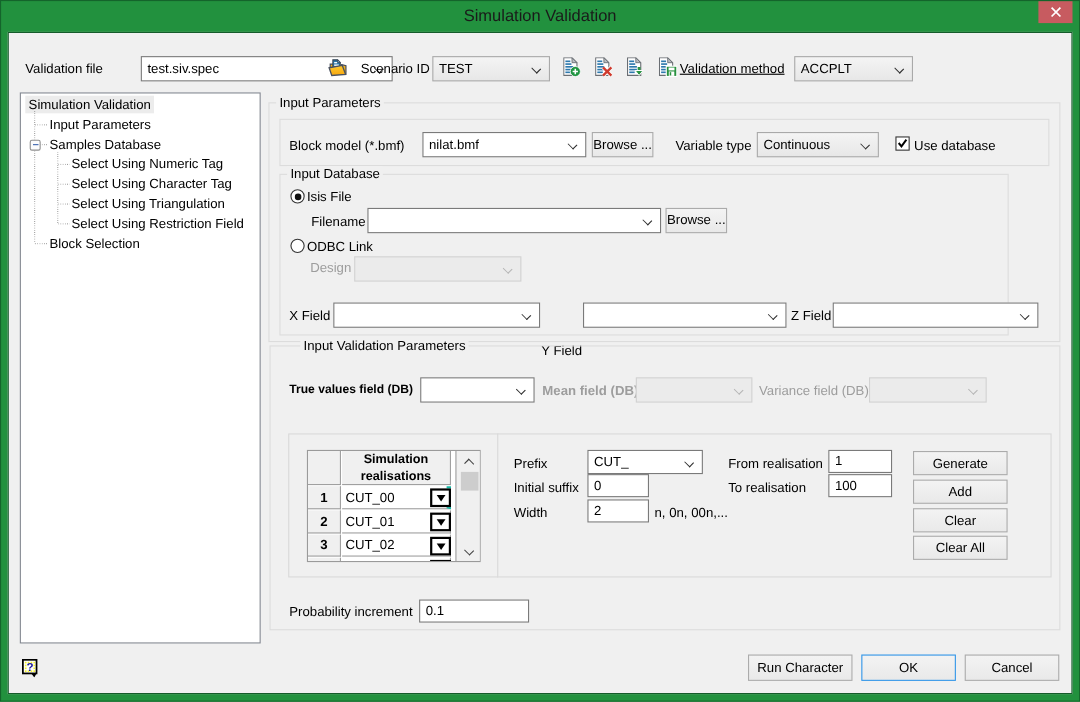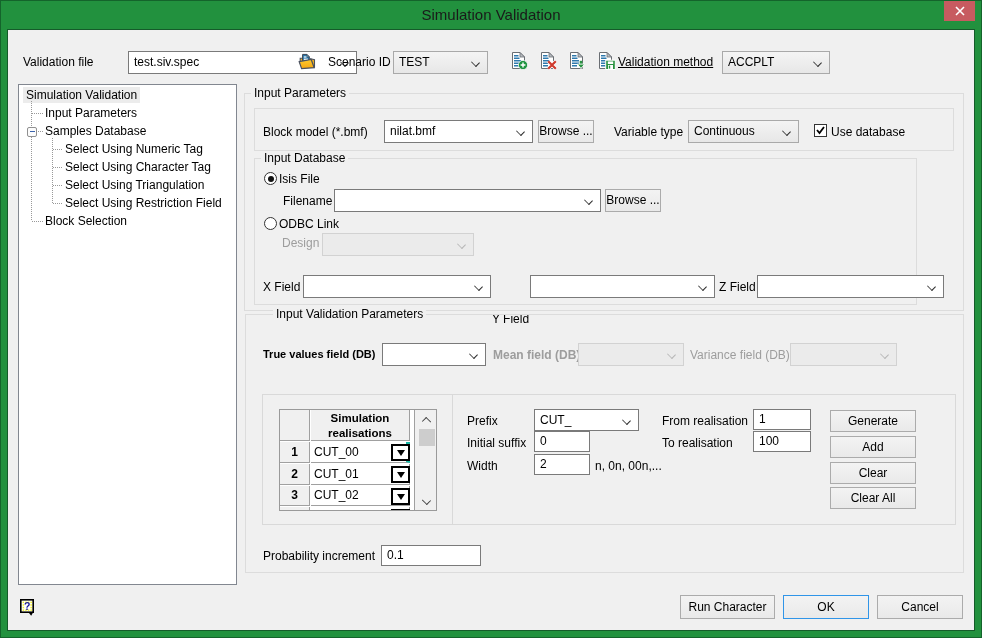--- a/index.html
+++ b/index.html
@@ -74,21 +74,21 @@
     </defs>
     <path d="M2.2 5.2 h3 l1 1.2 h2.5 v3.5 h-6.5 z" fill="#F4B41D" stroke="#4A5160" stroke-width="1.1"></path>
     <path d="M4.6 1.4 h4.3 l2.4 2.5 v5.6 h-6.7 z" fill="#2878AC" stroke="#394554" stroke-width="1"></path>
     <path d="M8.9 1.4 l2.4 2.5 h-2.4 z" fill="#8FC0DC" stroke="#394554" stroke-width="0.7"></path>
     <rect x="5.8" y="3.4" width="2.7" height="1.2" fill="#fff"></rect>
     <rect x="5.8" y="5.6" width="4.2" height="1.3" fill="#fff"></rect>
     <path d="M12.6 5.8 l3.9 0.9 v7.5 h-3.5 z" fill="#F4B41D" stroke="#4A5160" stroke-width="1.1"></path>
     <path d="M1.2 8.6 L13.2 6.5 L16.2 14.7 L3.6 15.6 Z" fill="url(#fg)" stroke="#4A5160" stroke-width="1.2"></path>
   </svg>
   <div class="lbl" style="left:328px; top:55px;">Scenario ID</div>
-  <div class="cg" style="left:393px; top:51px; width:95px;">TEST</div>
+  <div class="cg" style="left:393px; top:51px; width:107px;">TEST</div>
   <div class="lbl" style="left:618px; top:55px;text-decoration:underline;">Validation method</div>
   <div class="cg" style="left:722px; top:51px; width:108px;">ACCPLT</div>
 
   <svg class="abs" style="left:512px; top:52px;" width="16" height="18" viewBox="0 0 16 18">
     <path d="M0.5 0.5 H8 L12.5 5 V16.5 H0.5 Z" fill="#fff" stroke="#6a6e73"></path>
     <path d="M8 0.5 L12.5 5 H8 Z" fill="#b9bdc2" stroke="#6a6e73" stroke-width="0.8"></path>
     <g fill="#2e79ad">
       <rect x="2" y="3" width="4.5" height="1.5"></rect>
       <rect x="2" y="5.5" width="5.5" height="1.5"></rect>
       <rect x="2" y="8" width="7" height="1.5"></rect>

